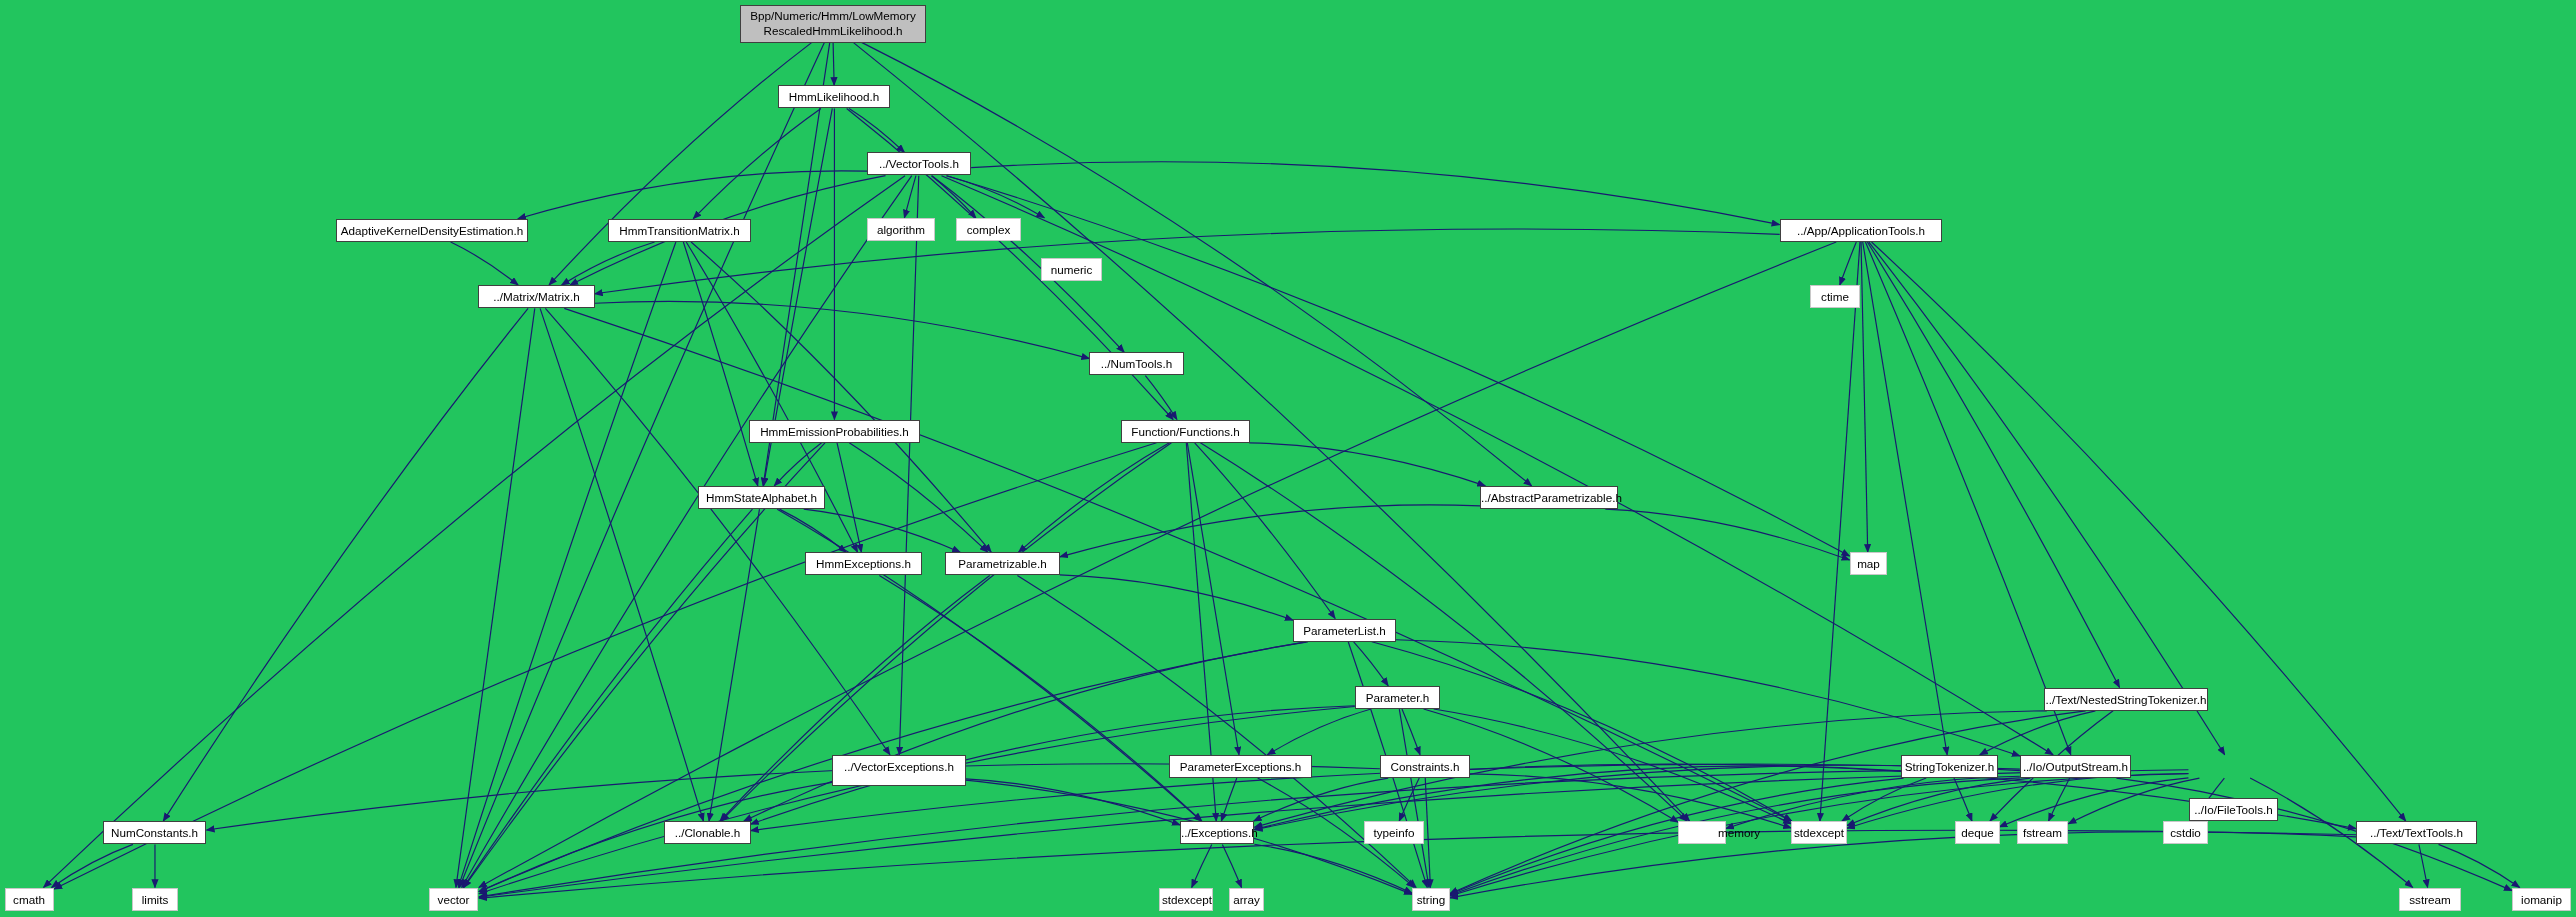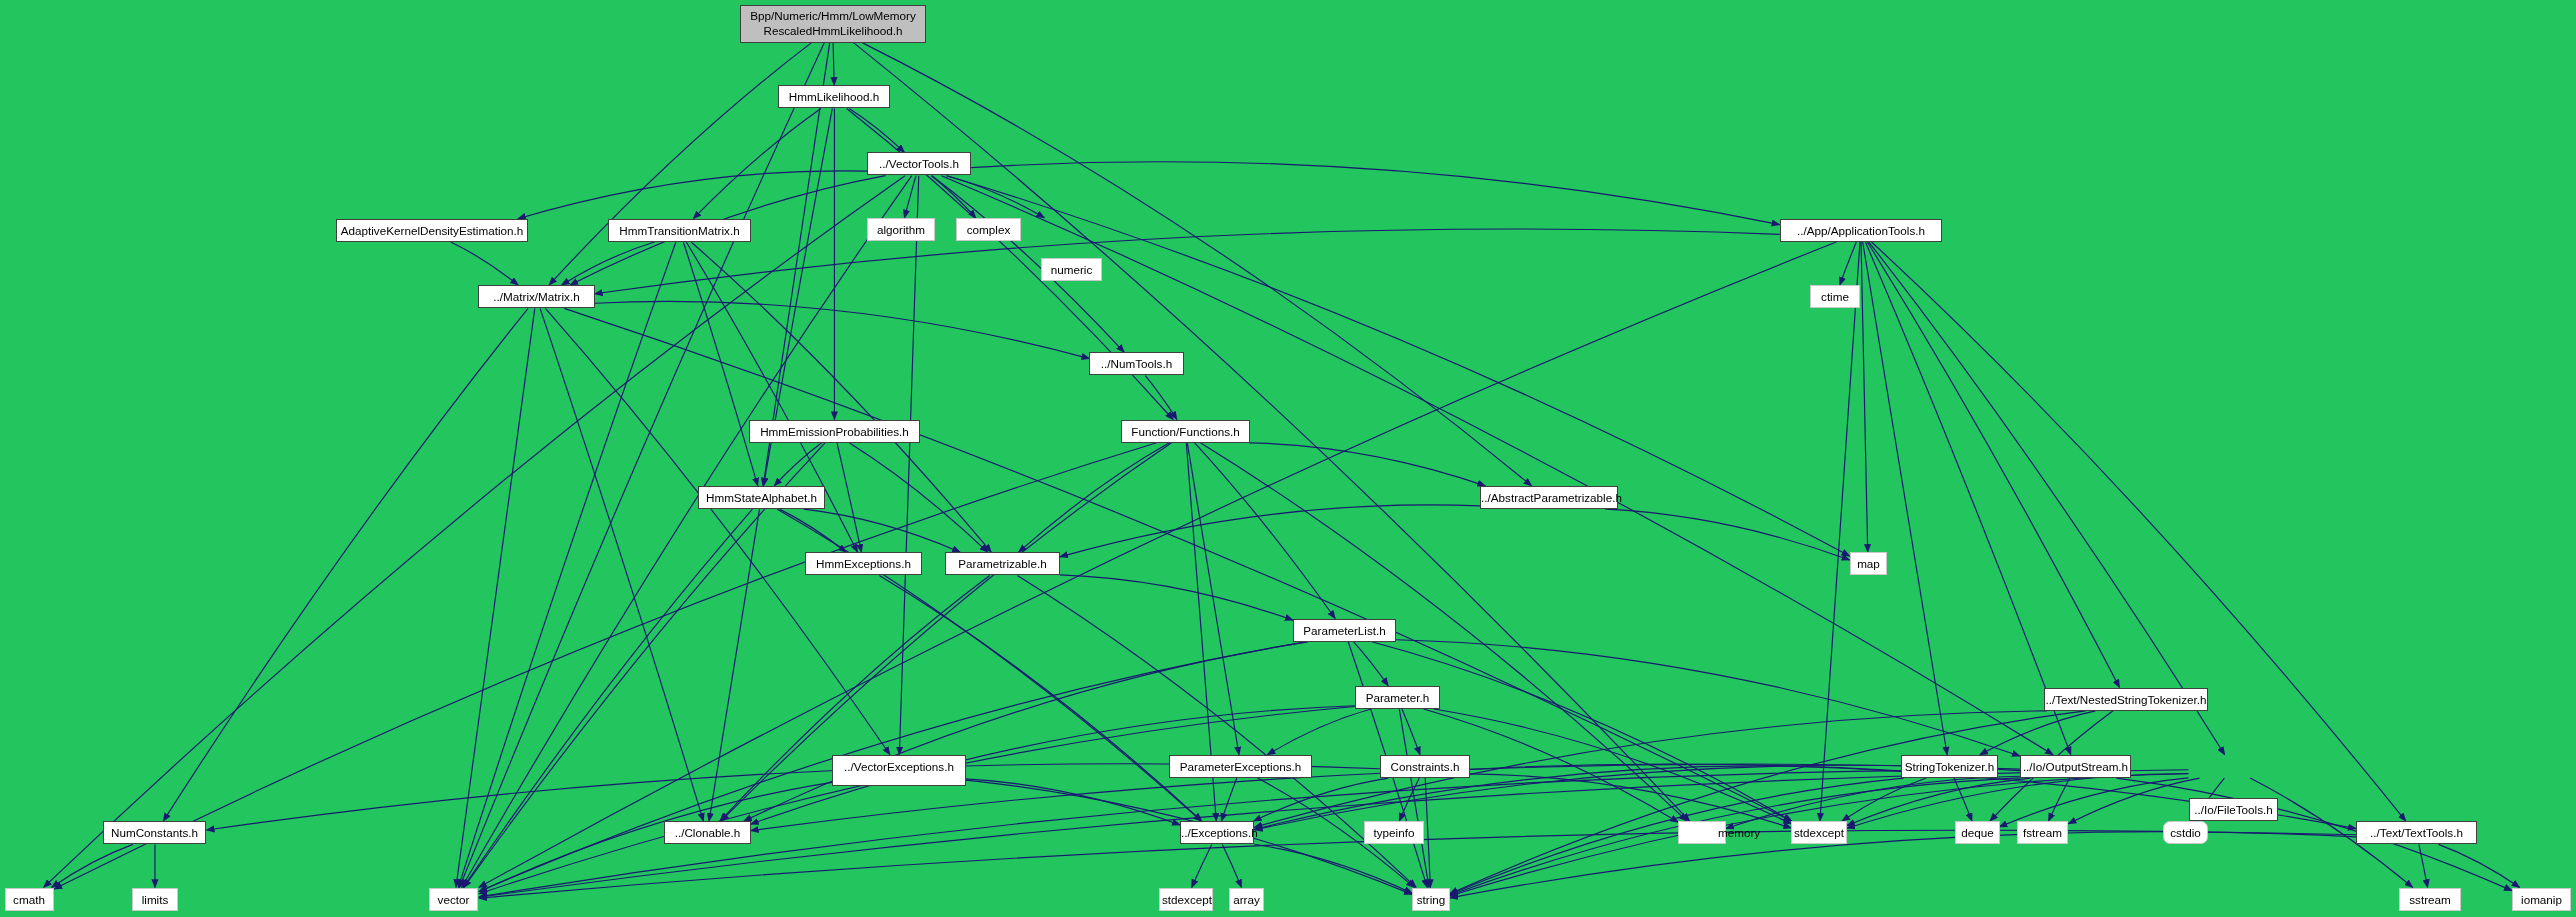--- a/index.html
+++ b/index.html
@@ -177,21 +177,21 @@
       <div class="node" style="left: 2020px; top: 755px; width: 111px; height: 23px;">../Io/OutputStream.h</div>
       <div class="node" style="left: 2189px; top: 755px; width: 89px; height: 23px; margin-top: 43px;">../Io/FileTools.h</div>
       <div class="node" style="left: 103px; top: 821px; width: 103px; height: 23px;">NumConstants.h</div>
       <div class="node" style="left: 664px; top: 821px; width: 87px; height: 23px;">../Clonable.h</div>
       <div class="node" style="left: 1180px; top: 821px; width: 74px; height: 23px;">../Exceptions.h</div>
       <div class="node sys" style="left: 1364px; top: 821px; width: 60px; height: 23px;">typeinfo</div>
       <div class="node sys" style="left: 1678px; top: 821px; width: 48px; height: 23px; padding-left: 39px;">memory</div>
       <div class="node sys" style="left: 1791px; top: 821px; width: 56px; height: 23px;">stdexcept</div>
       <div class="node sys" style="left: 1955px; top: 821px; width: 45px; height: 23px;">deque</div>
       <div class="node sys" style="left: 2017px; top: 821px; width: 51px; height: 23px;">fstream</div>
-      <div class="node sys" style="left: 2163px; top: 821px; width: 45px; height: 23px; border-radius: 7px;">cstdio</div>
+      <div class="node sys" style="left: 2163px; top: 821px; width: 45px; height: 23px;">cstdio</div>
       <div class="node" style="left: 2356px; top: 821px; width: 121px; height: 23px;">../Text/TextTools.h</div>
       <div class="node sys" style="left: 4.5px; top: 888px; width: 49px; height: 23px;">cmath</div>
       <div class="node sys" style="left: 132px; top: 888px; width: 46px; height: 23px;">limits</div>
       <div class="node sys" style="left: 429px; top: 888px; width: 49px; height: 23px;">vector</div>
       <div class="node sys" style="left: 1159px; top: 888px; width: 54px; height: 23px; text-align: right;">stdexcept</div>
       <div class="node sys" style="left: 1229px; top: 888px; width: 35px; height: 23px;">array</div>
       <div class="node sys" style="left: 1412px; top: 888px; width: 38px; height: 23px;">string</div>
       <div class="node sys" style="left: 2399px; top: 888px; width: 62px; height: 23px;">sstream</div>
       <div class="node sys" style="left: 2512px; top: 888px; width: 59px; height: 23px;">iomanip</div>
     </div>

